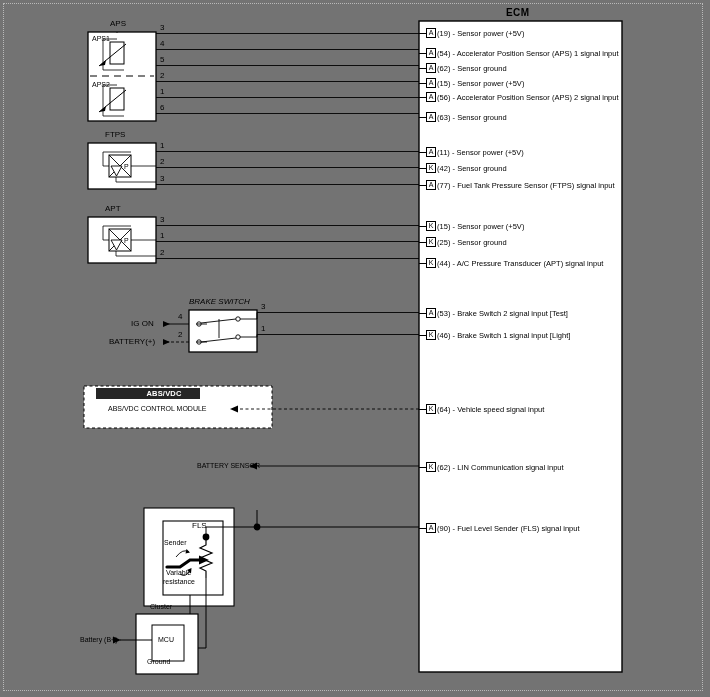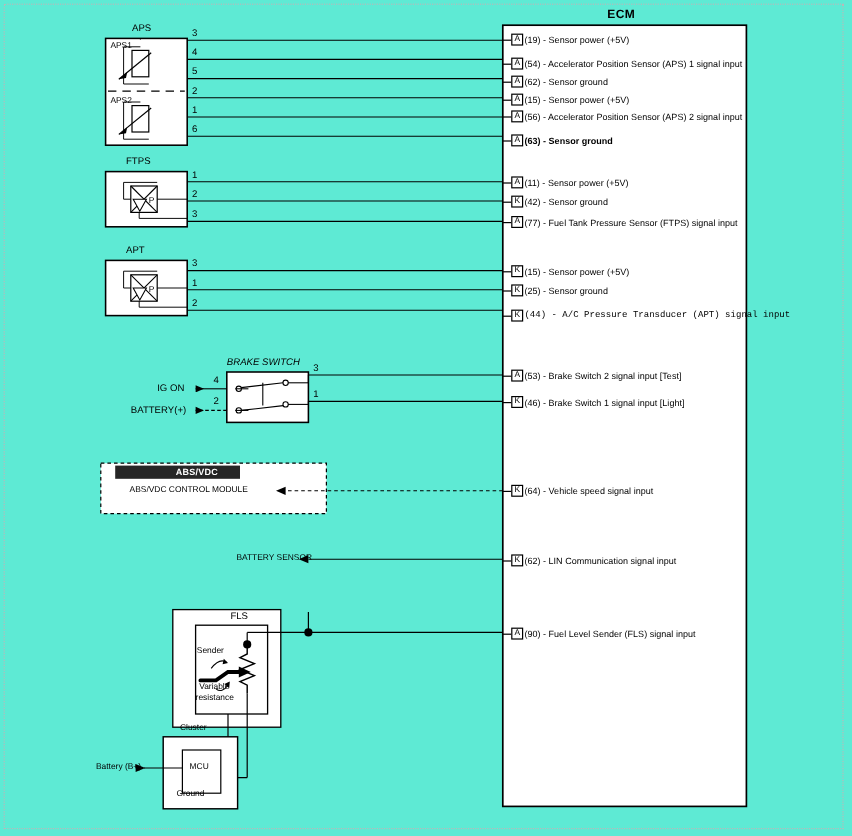--- a/index.html
+++ b/index.html
@@ -8,21 +8,21 @@
     padding: 0;
     background: #ffffff;
   }
   body {
     font-family: "Liberation Sans", sans-serif;
   }
   #page {
     position: relative;
     width: 710px;
     height: 697px;
-    background: #5eead4;
+    background: #737373;
     overflow: hidden;
   }
   #page-border {
     position: absolute;
     left: 3px;
     top: 3px;
     width: 700px;
     height: 688px;
     border: 1px dotted #b9b9b9;
     box-sizing: border-box;
@@ -306,21 +306,21 @@
   <div class="lbl pinnum" style="left:178px; top:313px;">4</div>
   <div class="lbl pinnum" style="left:178px; top:331px;">2</div>
   <div class="lbl termlabel" style="left:131px; top:320px;">IG ON</div>
   <div class="lbl termlabel" style="left:109px; top:338px;">BATTERY(+)</div>
 
   <div class="absbar" style="left:96px; top:388px; width:72px; height:11px;padding-left:32px;">ABS/VDC</div>
   <div class="lbl tiny" style="left:108px; top:405px;">ABS/VDC CONTROL MODULE</div>
 
   <div class="lbl tiny" style="left:197px; top:462px;">BATTERY SENSOR</div>
 
-  <div class="lbl blockname" style="left:180px; top:510px;padding-left:12px;">FLS</div>
+  <div class="lbl blockname" style="left:180px; top:522px;padding-left:12px;">FLS</div>
   <div class="lbl tiny" style="left:164px; top:539px;">Sender</div>
   <div class="lbl tiny" style="left:166px; top:569px;">Variable</div>
   <div class="lbl tiny" style="left:163px; top:578px;">resistance</div>
 
   <div class="lbl tiny" style="left:150px; top:603px;">Cluster</div>
   <div class="lbl tiny" style="left:158px; top:636px;">MCU</div>
   <div class="lbl tiny" style="left:147px; top:658px;">Ground</div>
   <div class="lbl tiny" style="left:80px; top:636px;">Battery (B+)</div>
 
   <div id="ecm-pin-rows">
@@ -334,39 +334,39 @@
       <div style="position: absolute; left: 419px; top: 67.5px; width: 7px; height: 1px; background: rgb(0, 0, 0);"></div>
       <div class="lbl pinlabel" style="left: 437px; top: 64.5px;">(62) - Sensor ground</div>
       <div class="pinbox" style="left: 426px; top: 78px;">A</div>
       <div style="position: absolute; left: 419px; top: 82.5px; width: 7px; height: 1px; background: rgb(0, 0, 0);"></div>
       <div class="lbl pinlabel" style="left: 437px; top: 79.5px;">(15) - Sensor power (+5V)</div>
       <div class="pinbox" style="left: 426px; top: 92px;">A</div>
       <div style="position: absolute; left: 419px; top: 96.5px; width: 7px; height: 1px; background: rgb(0, 0, 0);"></div>
       <div class="lbl pinlabel" style="left: 437px; top: 93.5px;">(56) - Accelerator Position Sensor (APS) 2 signal input</div>
       <div class="pinbox" style="left: 426px; top: 112px;">A</div>
       <div style="position: absolute; left: 419px; top: 116.5px; width: 7px; height: 1px; background: rgb(0, 0, 0);"></div>
-      <div class="lbl pinlabel" style="left: 437px; top: 113.5px; font-weight: bold;">(63) - Sensor ground</div>
+      <div class="lbl pinlabel" style="left: 437px; top: 113.5px;">(63) - Sensor ground</div>
       <div class="pinbox" style="left: 426px; top: 147px;">A</div>
       <div style="position: absolute; left: 419px; top: 151.5px; width: 7px; height: 1px; background: rgb(0, 0, 0);"></div>
       <div class="lbl pinlabel" style="left: 437px; top: 148.5px;">(11) - Sensor power (+5V)</div>
       <div class="pinbox" style="left: 426px; top: 163px;">K</div>
       <div style="position: absolute; left: 419px; top: 167.5px; width: 7px; height: 1px; background: rgb(0, 0, 0);"></div>
       <div class="lbl pinlabel" style="left: 437px; top: 164.5px;">(42) - Sensor ground</div>
       <div class="pinbox" style="left: 426px; top: 180px;">A</div>
       <div style="position: absolute; left: 419px; top: 184.5px; width: 7px; height: 1px; background: rgb(0, 0, 0);"></div>
       <div class="lbl pinlabel" style="left: 437px; top: 181.5px;">(77) - Fuel Tank Pressure Sensor (FTPS) signal input</div>
       <div class="pinbox" style="left: 426px; top: 221px;">K</div>
       <div style="position: absolute; left: 419px; top: 225.5px; width: 7px; height: 1px; background: rgb(0, 0, 0);"></div>
       <div class="lbl pinlabel" style="left: 437px; top: 222.5px;">(15) - Sensor power (+5V)</div>
       <div class="pinbox" style="left: 426px; top: 237px;">K</div>
       <div style="position: absolute; left: 419px; top: 241.5px; width: 7px; height: 1px; background: rgb(0, 0, 0);"></div>
       <div class="lbl pinlabel" style="left: 437px; top: 238.5px;">(25) - Sensor ground</div>
       <div class="pinbox" style="left: 426px; top: 258px;">K</div>
       <div style="position: absolute; left: 419px; top: 262.5px; width: 7px; height: 1px; background: rgb(0, 0, 0);"></div>
-      <div class="lbl pinlabel" style="left: 437px; top: 259.5px; font-family: Liberation Mono, monospace;">(44) - A/C Pressure Transducer (APT) signal input</div>
+      <div class="lbl pinlabel" style="left: 437px; top: 259.5px;">(44) - A/C Pressure Transducer (APT) signal input</div>
       <div class="pinbox" style="left: 426px; top: 308px;">A</div>
       <div style="position: absolute; left: 419px; top: 312.5px; width: 7px; height: 1px; background: rgb(0, 0, 0);"></div>
       <div class="lbl pinlabel" style="left: 437px; top: 309.5px;">(53) - Brake Switch 2 signal input [Test]</div>
       <div class="pinbox" style="left: 426px; top: 330px;">K</div>
       <div style="position: absolute; left: 419px; top: 334.5px; width: 7px; height: 1px; background: rgb(0, 0, 0);"></div>
       <div class="lbl pinlabel" style="left: 437px; top: 331.5px; text-align: right;">(46) - Brake Switch 1 signal input [Light]</div>
       <div class="pinbox" style="left: 426px; top: 404px;">K</div>
       <div style="position: absolute; left: 419px; top: 408.5px; width: 7px; height: 1px; background: rgb(0, 0, 0);"></div>
       <div class="lbl pinlabel" style="left: 437px; top: 405.5px;">(64) - Vehicle speed signal input</div>
       <div class="pinbox" style="left: 426px; top: 462px;">K</div>

